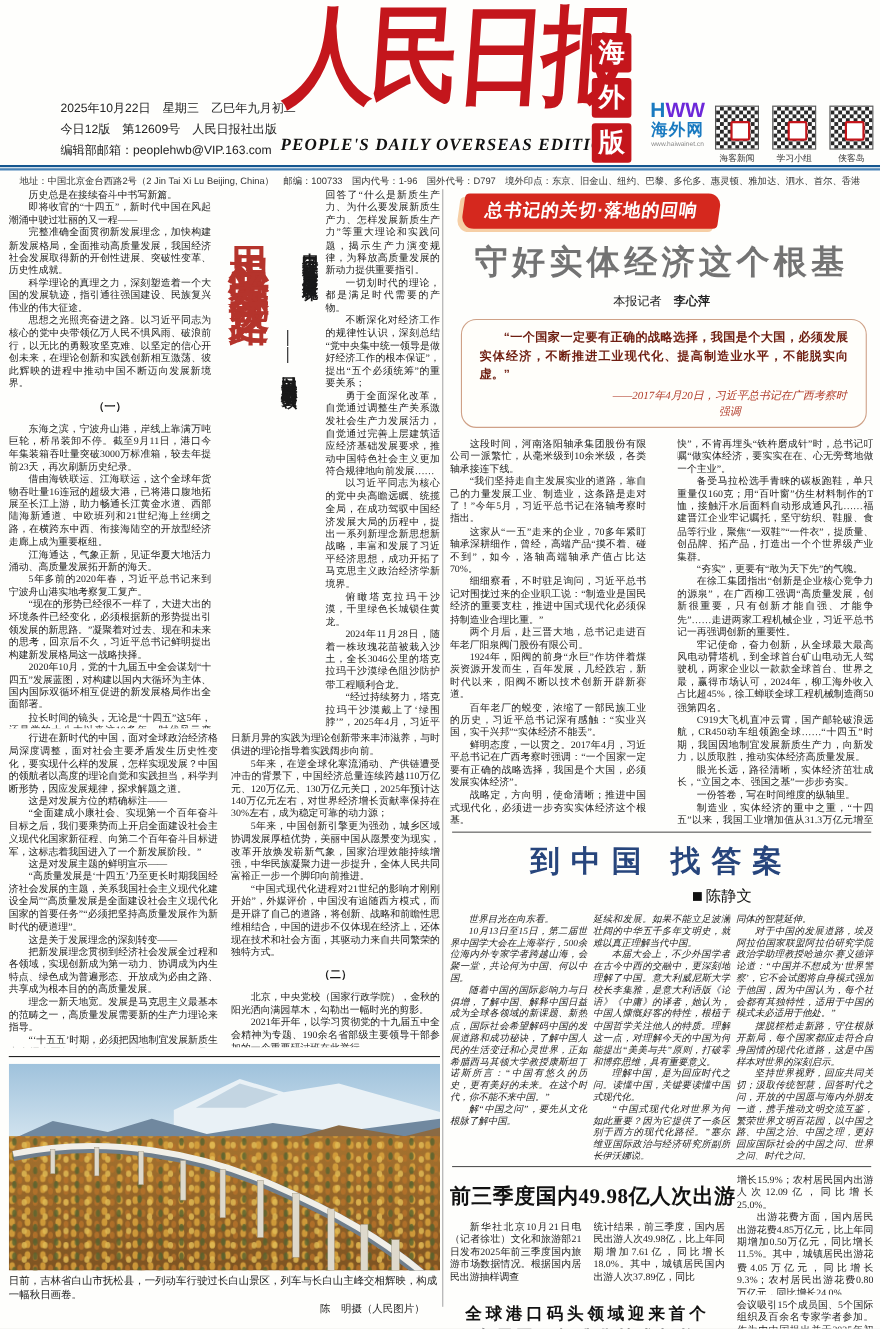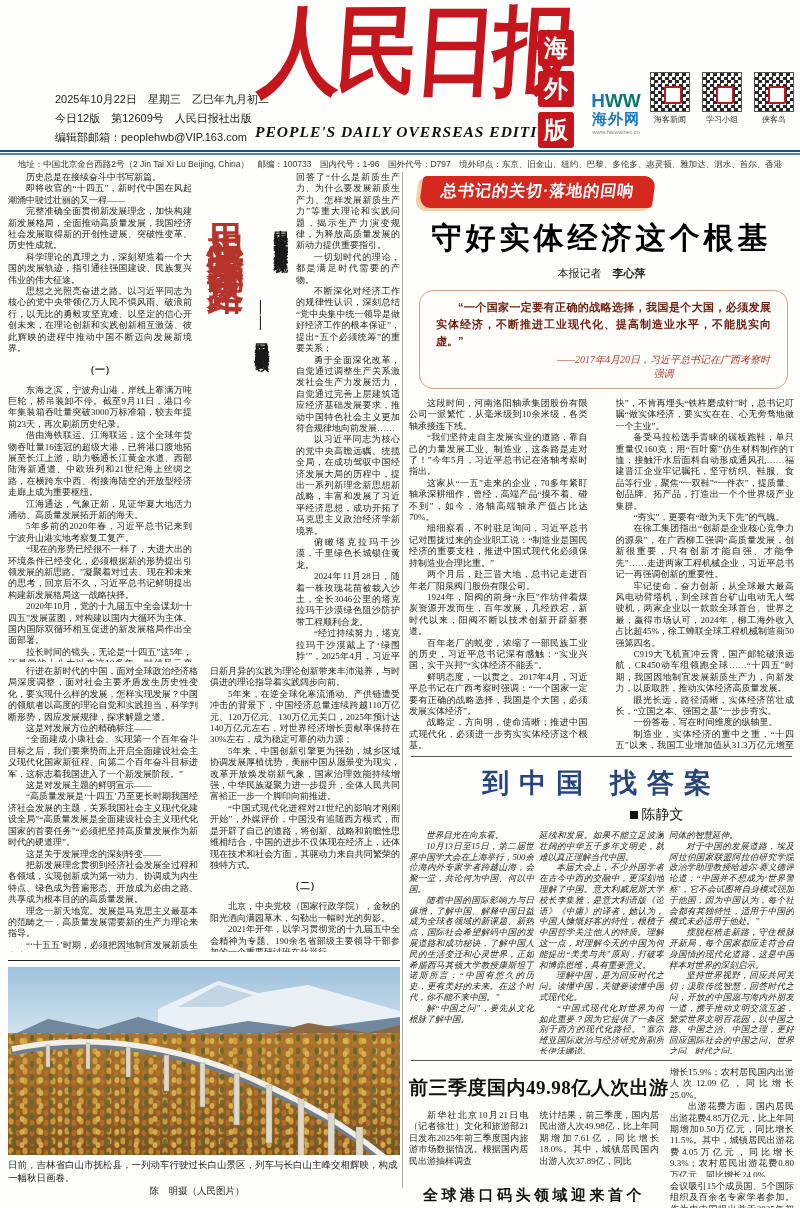--- a/index.html
+++ b/index.html
@@ -10,24 +10,24 @@
   
   .mast { position:absolute; left:0; top:0; width:800px; height:150px; }
   .mast-info { position:absolute; left:55px; top:90px; font-size:11px; line-height:19px; color:#222; white-space:nowrap; }
   .mast-logo-wrap { position:absolute; left:255px; top:10px; width:290px; text-align:center; }
   .mast-logo { font-family:"Liberation Serif",serif; font-weight:bold; color:#c4161c; font-size:82px; line-height:1.25; letter-spacing:-4px; transform:skewX(-4deg) scaleY(1.18); transform-origin:center bottom; white-space:nowrap; }
   .mast-en { margin-top:10px; font-family:"Liberation Serif",serif; font-style:italic; font-weight:bold; font-size:15.5px; letter-spacing:1px; color:#111; white-space:nowrap; }
   .overseas { position:absolute; left:538px; top:30px; display:flex; flex-direction:column; gap:5px; }
   .ob { width:36px; height:36px; background:#c4161c; border-radius:3px; color:#fff; font-weight:bold; font-size:24px; line-height:36px; text-align:center; font-family:"Liberation Serif",serif; }
   .hww { position:absolute; left:588px; top:92px; width:56px; text-align:center; }
   .hww-l1 { font-weight:900; font-size:19px; letter-spacing:0; line-height:18px; }
-  .hww-l1 .h1c { color:#1a7ac0; } .hww-l1 .h2c { color:#0f766e; }
+  .hww-l1 .h1c { color:#1a7ac0; } .hww-l1 .h2c { color:#6d28d9; }
   .hww-l2 { color:#1a7ac0; font-weight:bold; font-size:15px; line-height:18px; letter-spacing:1px; }
   .hww-l3 { color:#888; font-size:6px; line-height:8px; }
-  .qrs { position:absolute; left:650px; top:72px; display:flex; gap:12px; }
+  .qrs { position:absolute; left:650px; top:96px; display:flex; gap:12px; }
   .qr-item { width:40px; text-align:center; }
   .qr { width:40px; height:40px; border:1px solid #555;
         background: repeating-conic-gradient(#2a2a2a 0% 25%, #fdfdfd 0% 50%); background-size:7px 7px; position:relative; }
   .qr::after { content:""; position:absolute; left:13px; top:13px; width:14px; height:14px; background:#fff; border:2px solid #c4161c; border-radius:2px; }
   .qr-label { font-size:8px; color:#333; margin-top:2px; }
   .blue-rule { position:absolute; left:0; top:150px; width:800px; height:3px; background:#15568f; border-bottom:1px solid #fff; box-shadow:0 2px 0 #4a84b8; }
   .addr { position:absolute; left:0; top:159px; width:800px; text-align:center; font-size:8.5px; color:#333; }
 
   
   .v-divider { position:absolute; left:402px; top:172px; width:1px; height:1016px; background:#aaa; }
@@ -48,27 +48,27 @@
   .vsub .l1 { display:block; margin-top:46px; letter-spacing:2px; }
   .vsub .l2 { display:block; margin-top:128px; letter-spacing:1px; }
   .colB { flex:1; overflow:hidden; padding-left:6px; }
   .lead-bottom { display:flex; gap:12px; height:286px; overflow:hidden; margin-top:4px; }
   .lcol { flex:1; overflow:hidden; }
   .left-rule { margin:8px 0 6px; }
 
   
   .photo { width:392px; height:188px; display:block; }
   .caption { margin-top:4px; font-family:"Liberation Serif",serif; font-size:9.5px; line-height:13px; color:#222; }
-  .caption .credit { display:block; text-align:center; padding-right:14px;font-family:Liberation Serif, serif; }
+  .caption .credit { display:block; text-align:right; padding-right:14px;font-family:Liberation Serif, serif; }
 
   
   .main-right { position:absolute; left:409px; top:172px; width:385px; }
   .badge-wrap { padding-left:12px; margin-top:4px; }
   .badge { display:inline-block; background:#d5281e; color:#fff; font-weight:bold; font-size:16px; letter-spacing:1px; padding:5px 20px 6px; border-radius:4px 12px 4px 12px; transform:skewX(-8deg); box-shadow:-4px 3px 0 #f6cfa6; }
-  .eco-title { text-align:center; color:#000000; font-family:"Liberation Serif",serif; font-weight:900; font-size:30px; letter-spacing:4px; margin-top:10px; white-space:nowrap; }
+  .eco-title { text-align:center; color:#737373; font-family:"Liberation Serif",serif; font-weight:900; font-size:30px; letter-spacing:4px; margin-top:10px; white-space:nowrap; }
   .eco-byline { text-align:center; font-size:11px; margin-top:7px; color:#222; }
   .eco-byline b { margin-left:8px; }
   .quote-box { margin:9px 6px 0 10px; border:1px solid #cfa187; border-radius:14px; background:#fffefa; padding:8px 16px 7px; }
   .quote-text { font-size:11px; font-weight:bold; line-height:17px; color:#6e1d10; text-indent:2em; text-align:justify; }
   .quote-attr { margin-top:3px; text-align:center; font-family:"Liberation Serif",serif; font-style:italic; font-size:10px; color:#b03a28; padding-left:120px; }
   .eco-body { display:flex; gap:28px; height:352px; overflow:hidden; margin-top:9px; }
   .eco-col { flex:1; overflow:hidden; }
 
   .faq-title { text-align:center; color:#27457c; font-family:"Liberation Serif",serif; font-weight:900; font-size:27px; letter-spacing:10px; margin-top:8px; white-space:nowrap; }
   .faq-byline { text-align:center; font-size:14px; margin:5px 0 6px; text-indent:110px; color:#111; }

